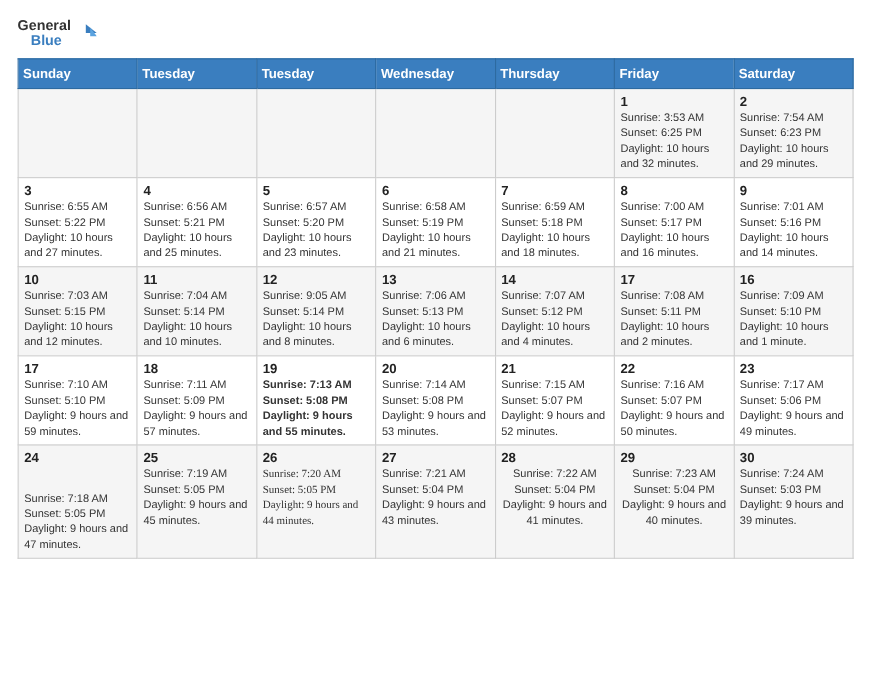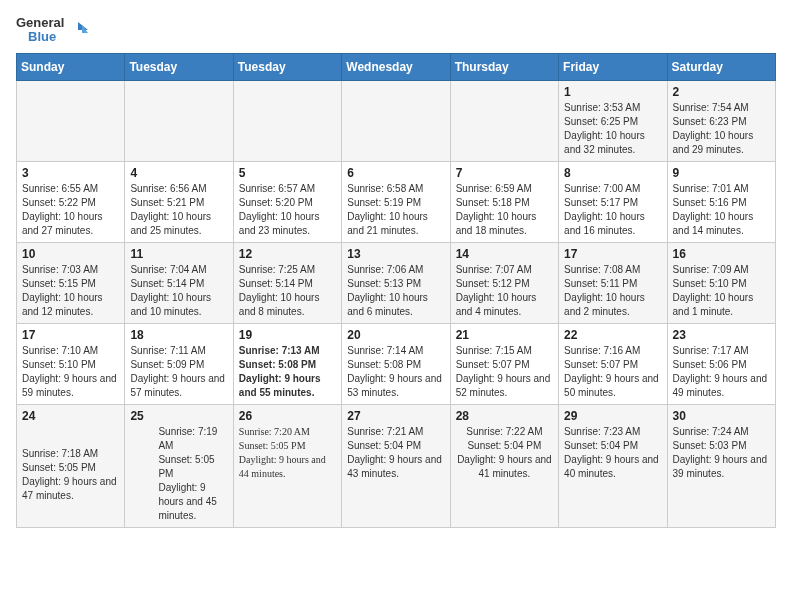--- a/index.html
+++ b/index.html
@@ -168,21 +168,21 @@
 Daylight: 10 hours and 12 minutes.</div>
         </td>
         <td>
           <span class="day-number">11</span>
           <div class="day-info" style="white-space: pre-line;">Sunrise: 7:04 AM
 Sunset: 5:14 PM
 Daylight: 10 hours and 10 minutes.</div>
         </td>
         <td>
           <span class="day-number">12</span>
-          <div class="day-info" style="white-space: pre-line;">Sunrise: 7:25 AM
+          <div class="day-info" style="white-space: pre-line;">Sunrise: 9:05 AM
 Sunset: 5:14 PM
 Daylight: 10 hours and 8 minutes.</div>
         </td>
         <td>
           <span class="day-number">13</span>
           <div class="day-info" style="white-space: pre-line;">Sunrise: 7:06 AM
 Sunset: 5:13 PM
 Daylight: 10 hours and 6 minutes.</div>
         </td>
         <td>
@@ -250,21 +250,21 @@
       </tr>
       <tr>
         <td>
           <span class="day-number">24</span>
           <div class="day-info" style="white-space: pre-line; margin-top: 24px;">Sunrise: 7:18 AM
 Sunset: 5:05 PM
 Daylight: 9 hours and 47 minutes.</div>
         </td>
         <td>
           <span class="day-number">25</span>
-          <div class="day-info" style="white-space: pre-line; margin-left: 28px;">Sunrise: 7:19 AM
+          <div class="day-info" style="white-space: pre-line;">Sunrise: 7:19 AM
 Sunset: 5:05 PM
 Daylight: 9 hours and 45 minutes.</div>
         </td>
         <td>
           <span class="day-number">26</span>
           <div class="day-info" style="white-space: pre-line; font-family: Liberation Serif, serif;">Sunrise: 7:20 AM
 Sunset: 5:05 PM
 Daylight: 9 hours and 44 minutes.</div>
         </td>
         <td>
@@ -274,21 +274,21 @@
 Daylight: 9 hours and 43 minutes.</div>
         </td>
         <td>
           <span class="day-number">28</span>
           <div class="day-info" style="white-space: pre-line; text-align: center;">Sunrise: 7:22 AM
 Sunset: 5:04 PM
 Daylight: 9 hours and 41 minutes.</div>
         </td>
         <td>
           <span class="day-number">29</span>
-          <div class="day-info" style="white-space: pre-line;">Sunrise: 7:23 AM
+          <div class="day-info" style="white-space: pre-line; text-align: center;">Sunrise: 7:23 AM
 Sunset: 5:04 PM
 Daylight: 9 hours and 40 minutes.</div>
         </td>
         <td>
           <span class="day-number">30</span>
           <div class="day-info" style="white-space: pre-line;">Sunrise: 7:24 AM
 Sunset: 5:03 PM
 Daylight: 9 hours and 39 minutes.</div>
         </td>
       </tr>

